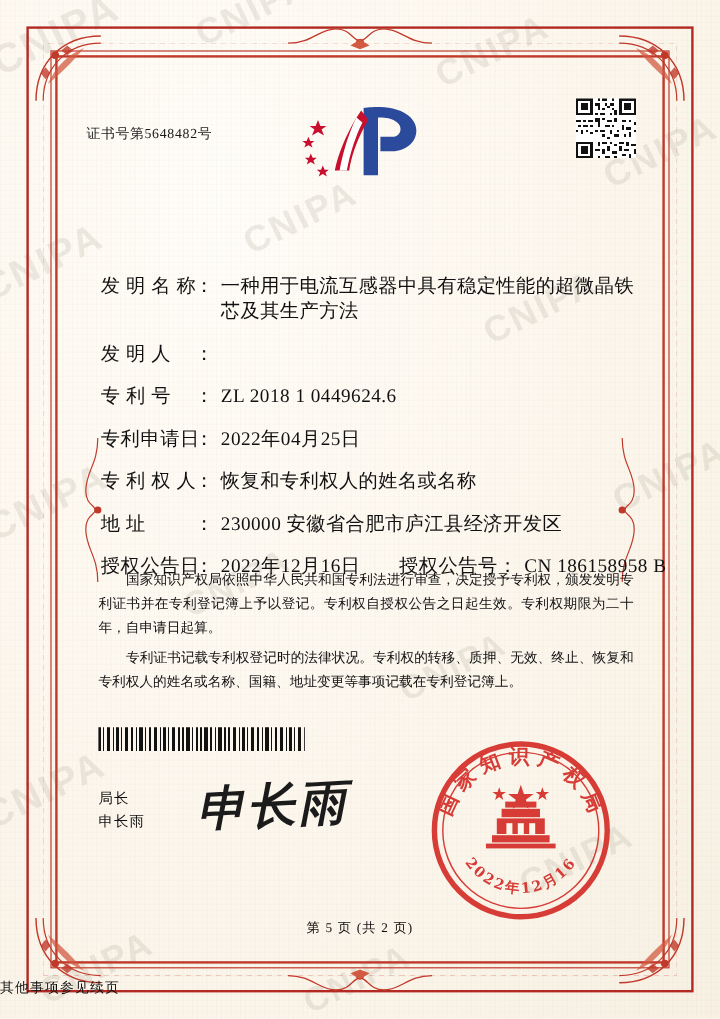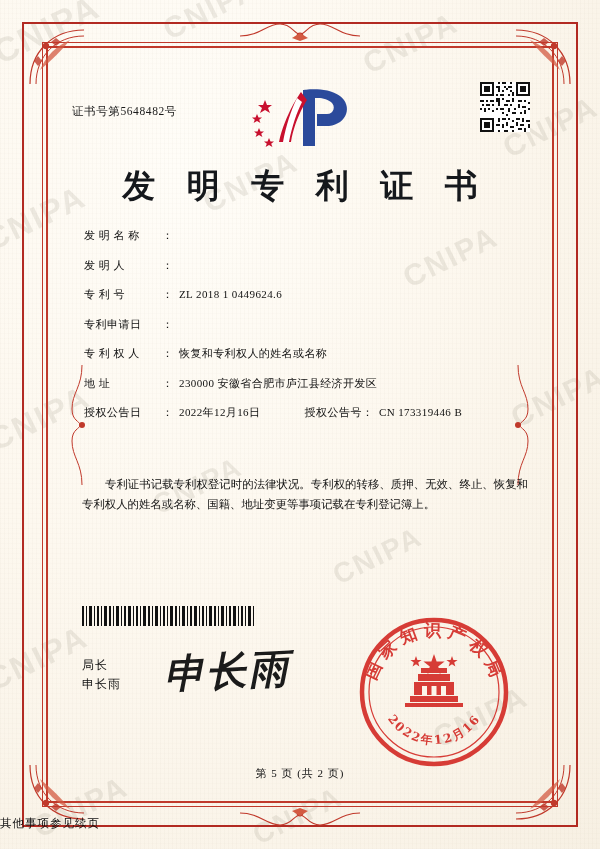--- a/index.html
+++ b/index.html
@@ -168,40 +168,40 @@
   .fields {
     position: absolute;
     left: 28px;
     right: 14px;
     top: 172px;
   }
   .frow {
     display: flex;
     align-items: baseline;
     margin-bottom: 14.5px;
-    font-size: 11px;
+    font-size: 16px;
     color: #111;
   }
   .flabel {
     width: 78px;
     flex: 0 0 78px;
     letter-spacing: 0.5px;
     white-space: nowrap;
   }
   .fcolon {
     flex: 0 0 auto;
     padding-right: 6px;
   }
   .fval {
     flex: 1 1 auto;
     letter-spacing: 0.4px;
   }
   .frow.split .fval { flex: 0 0 auto; }
   .grant-label {
-    margin-left: 44px;
+    margin-left: 32px;
     letter-spacing: 0.5px;
     white-space: nowrap;
   }
 
   
   .paras {
     position: absolute;
     left: 26px;
     right: 16px;
     top: 418px;
@@ -470,61 +470,63 @@
 
         <g fill="#c8102e">
           <polygon points="20,16 22,21 27,21 23,24 25,29 20,26 15,29 17,24 13,21 18,21"></polygon>
           <polygon points="12,30 13.5,33.5 17,33.5 14.2,35.7 15.4,39 12,37 8.6,39 9.8,35.7 7,33.5 10.5,33.5"></polygon>
           <polygon points="14,44 15.5,47.5 19,47.5 16.2,49.7 17.4,53 14,51 10.6,53 11.8,49.7 9,47.5 12.5,47.5"></polygon>
           <polygon points="24,54 25.5,57.5 29,57.5 26.2,59.7 27.4,63 24,61 20.6,63 21.8,59.7 19,57.5 22.5,57.5"></polygon>
         </g>
       </svg>
     </div>
 
-    <div class="title">发 明 专 利 证 书</div>
 
     <div class="fields">
       <div class="frow">
         <span class="flabel">发 明 名 称</span>
         <span class="fcolon">：</span>
+        <span class="fval">一种用于电流互感器中具有稳定性能的超微晶铁芯及其生产方法</span>
       </div>
       <div class="frow">
         <span class="flabel">发 明 人</span>
         <span class="fcolon">：</span>
       </div>
       <div class="frow">
         <span class="flabel">专 利 号</span>
         <span class="fcolon">：</span>
         <span class="fval">ZL 2018 1 0449624.6</span>
       </div>
       <div class="frow">
         <span class="flabel">专利申请日</span>
         <span class="fcolon">：</span>
+        <span class="fval">2022年04月25日</span>
       </div>
       <div class="frow">
         <span class="flabel">专 利 权 人</span>
         <span class="fcolon">：</span>
         <span class="fval">恢复和专利权人的姓名或名称</span>
       </div>
       <div class="frow">
         <span class="flabel">地        址</span>
         <span class="fcolon">：</span>
         <span class="fval">230000 安徽省合肥市庐江县经济开发区</span>
       </div>
       <div class="frow split">
         <span class="flabel">授权公告日</span>
         <span class="fcolon">：</span>
         <span class="fval">2022年12月16日</span>
         <span class="grant-label">授权公告号</span>
         <span class="fcolon">：</span>
-        <span class="fval">CN 173319446 B</span>
+        <span class="fval">CN 186158958 B</span>
       </div>
     </div>
 
     <div class="paras">
+      <p>国家知识产权局依照中华人民共和国专利法进行审查，决定授予专利权，颁发发明专利证书并在专利登记簿上予以登记。专利权自授权公告之日起生效。专利权期限为二十年，自申请日起算。</p>
       <p>专利证书记载专利权登记时的法律状况。专利权的转移、质押、无效、终止、恢复和专利权人的姓名或名称、国籍、地址变更等事项记载在专利登记簿上。</p>
     </div>
 
     <div class="barcode">
       <svg width="172" height="20" viewBox="0 0 172 20" shape-rendering="crispEdges">
         <rect width="172" height="20" fill="transparent"></rect>
         <g fill="#111">
           <rect x="0" y="0" width="2" height="20"></rect>
             <rect x="4" y="0" width="1" height="20"></rect>
           <rect x="7" y="0" width="3" height="20"></rect>

